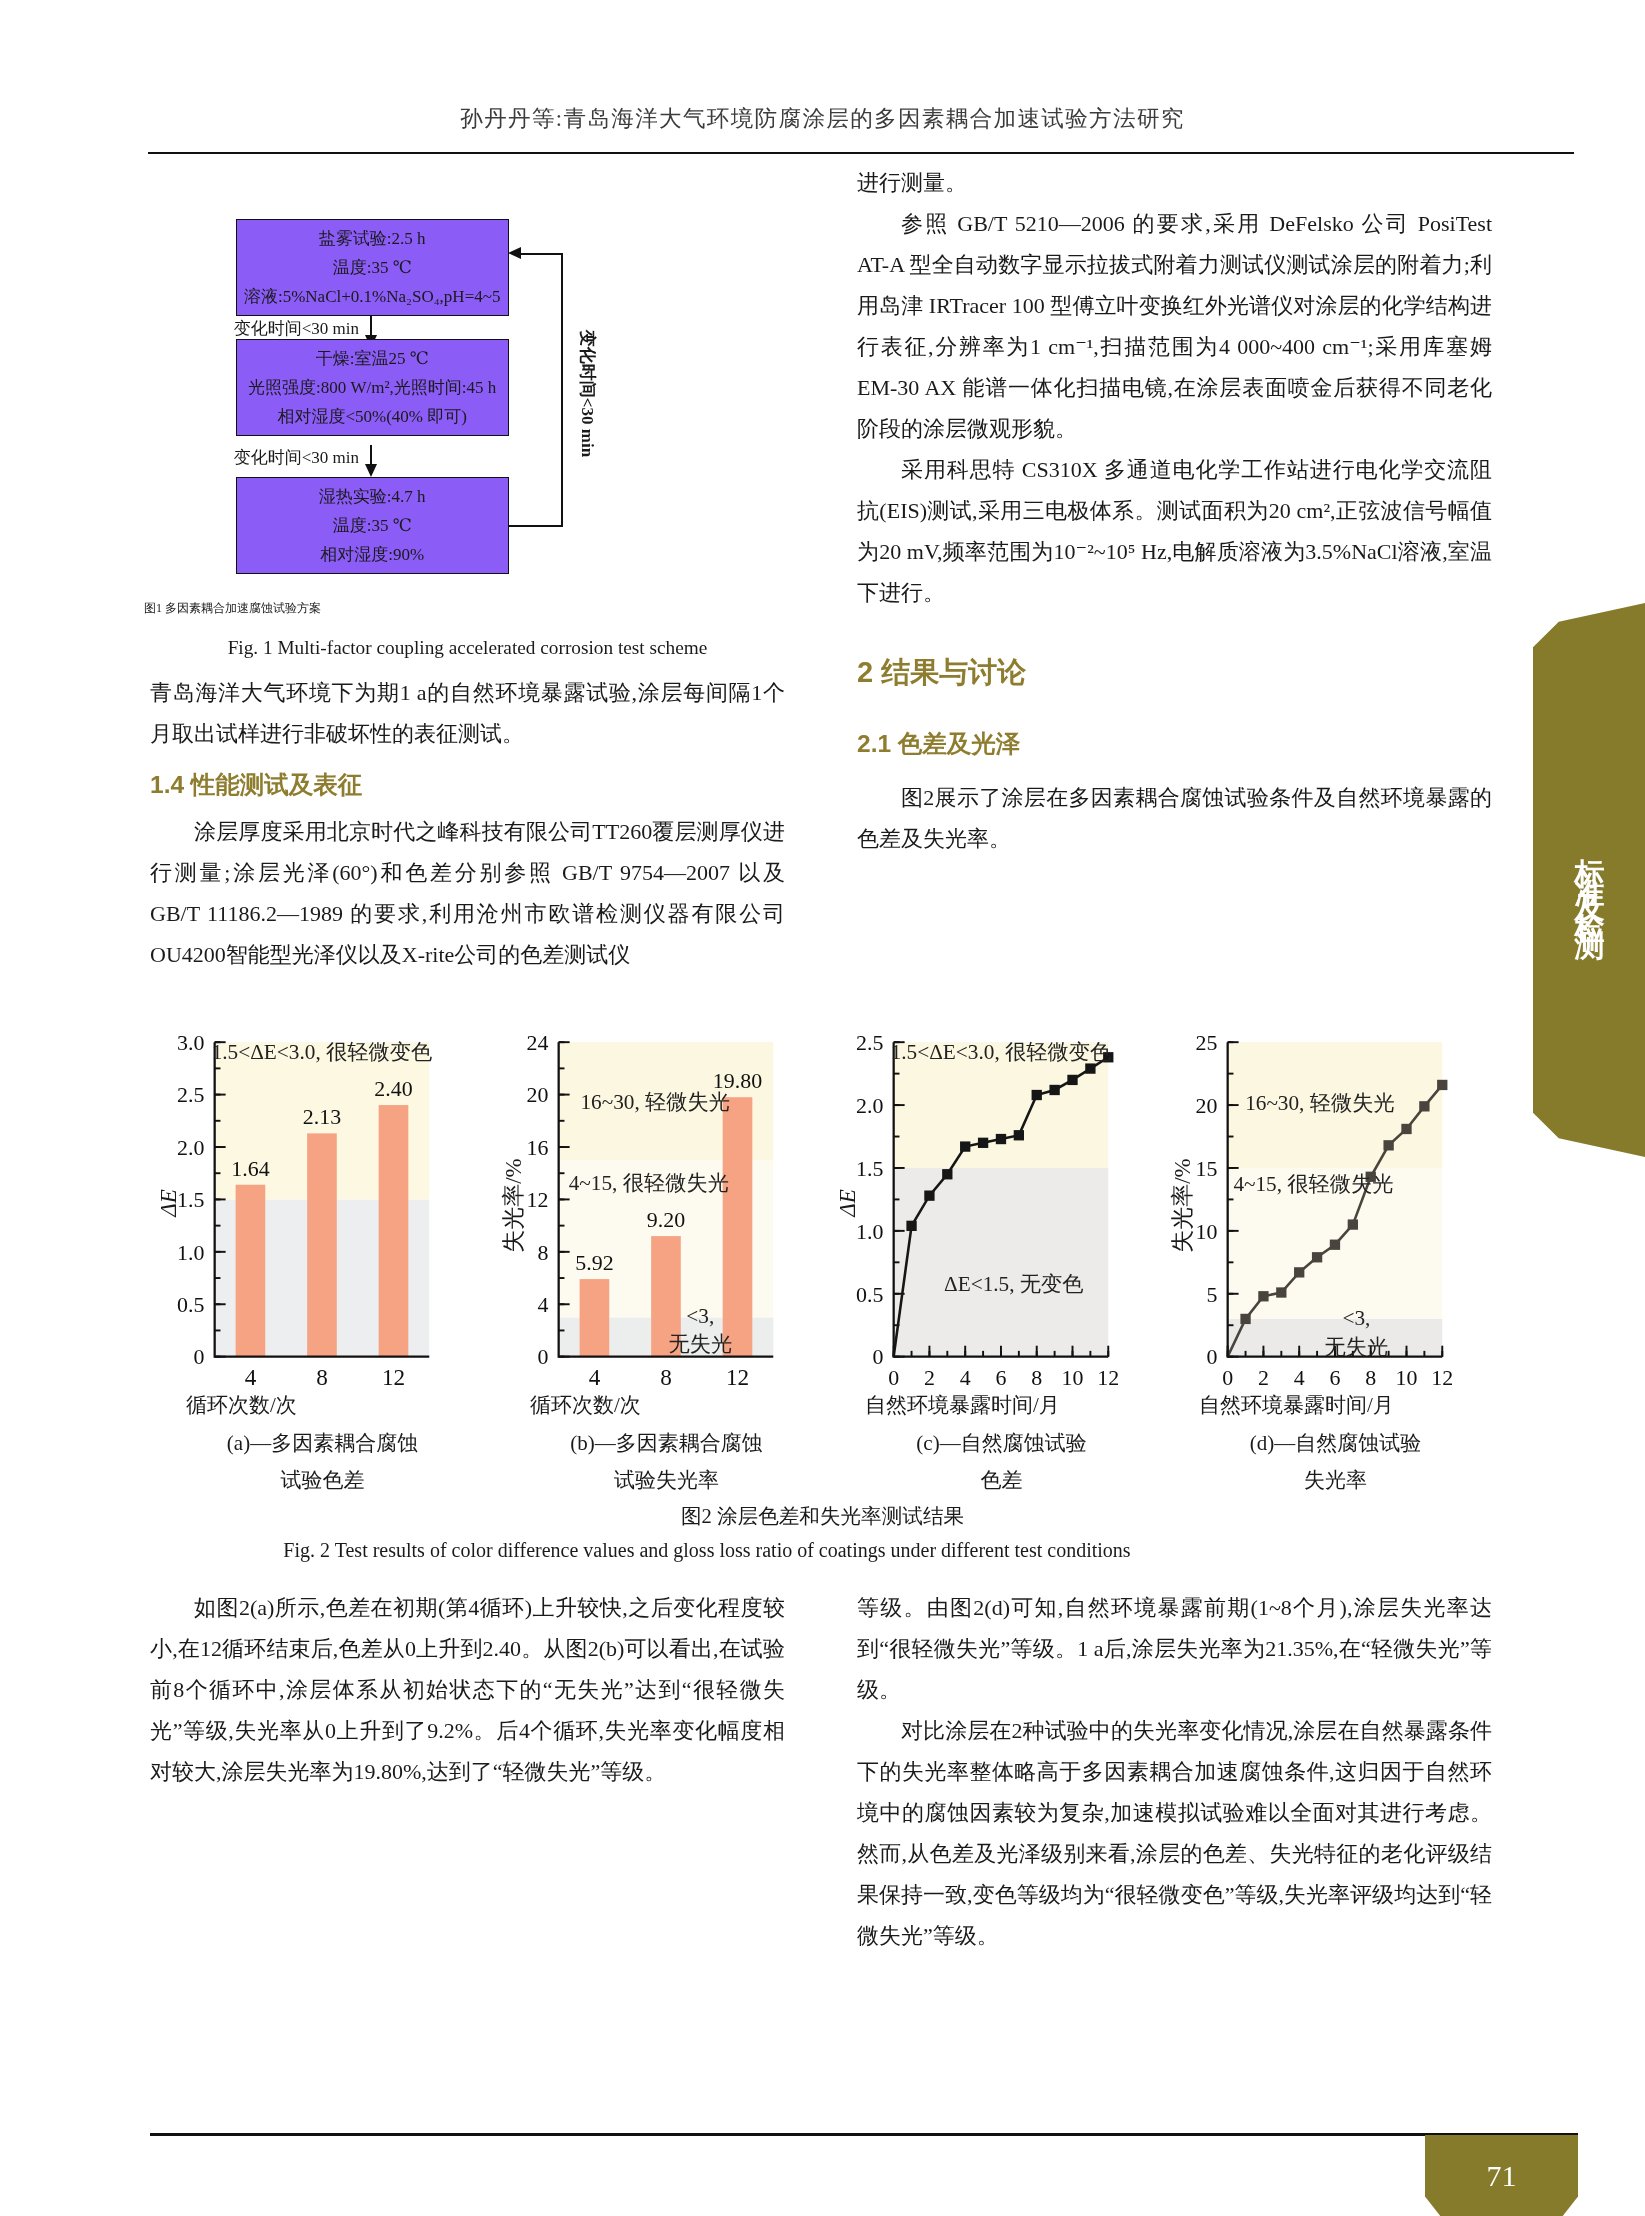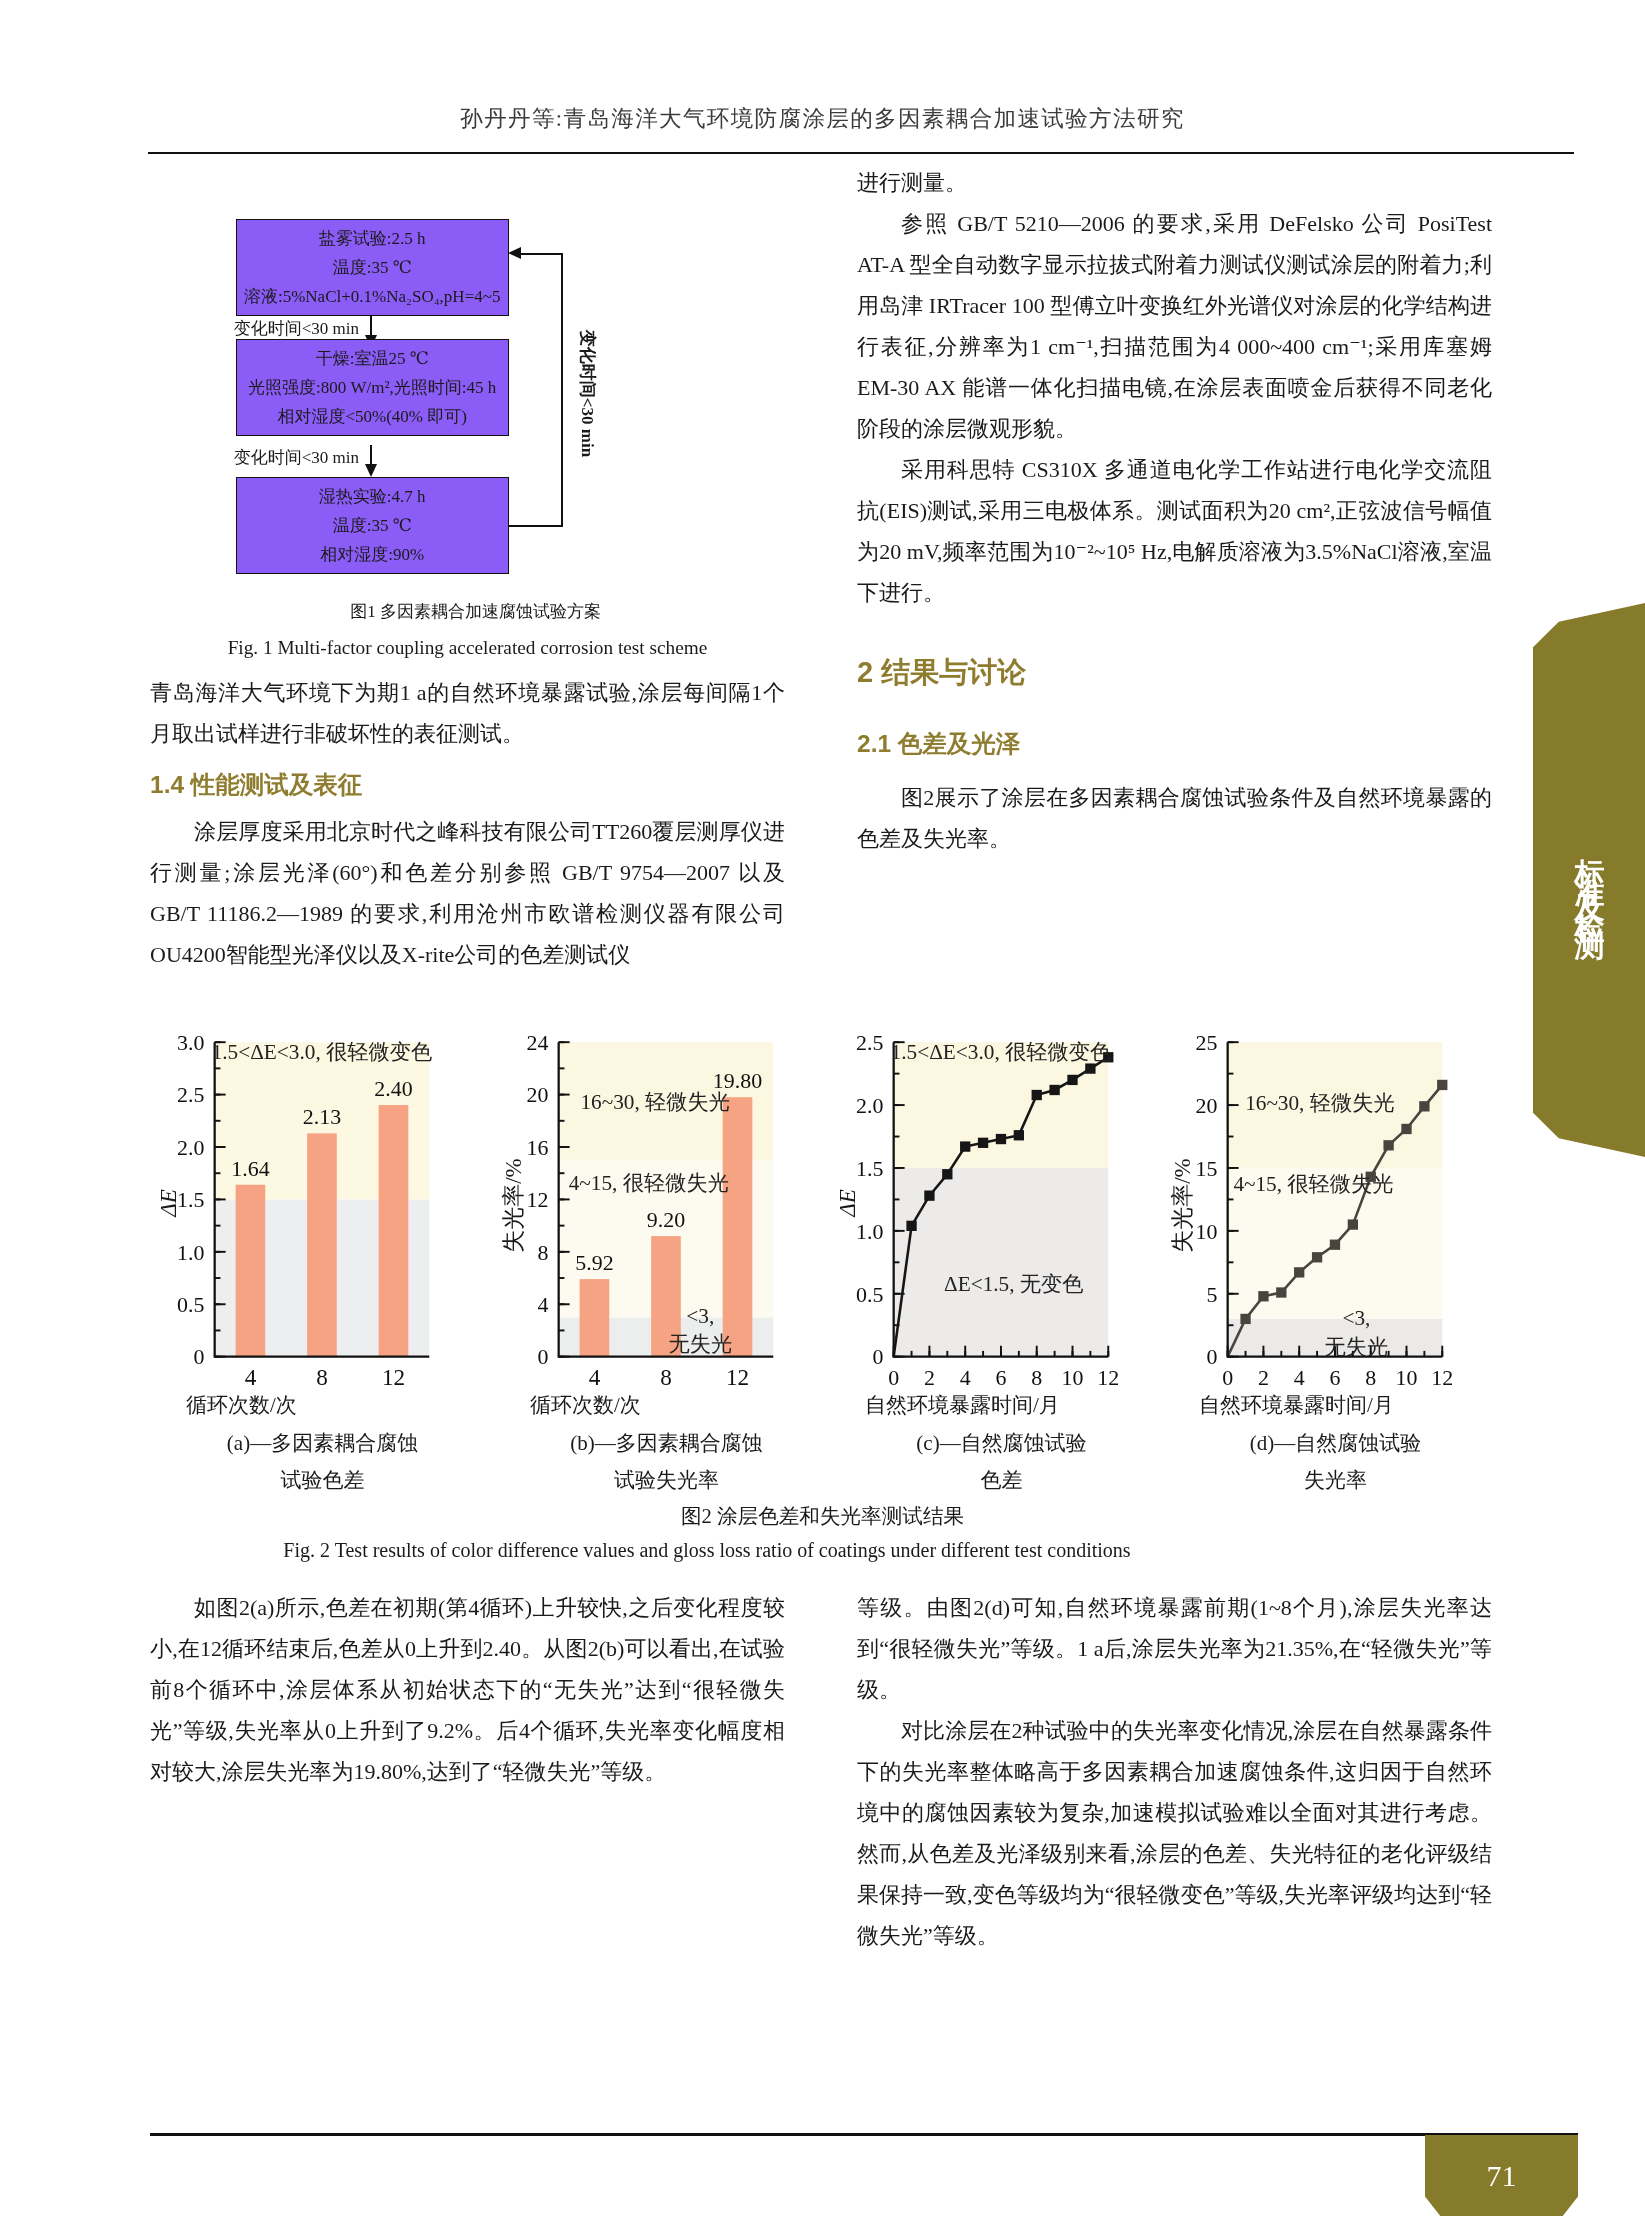--- a/index.html
+++ b/index.html
@@ -18,21 +18,21 @@
   .fc-vline{position:absolute;width:1.9px;background:#111;}
   .fc-hline{position:absolute;height:1.9px;background:#111;}
   .fc-arrow-down{position:absolute;width:0;height:0;border-left:6.4px solid transparent;
         border-right:6.4px solid transparent;border-top:13px solid #111;}
   .fc-arrow-left{position:absolute;width:0;height:0;border-top:6.4px solid transparent;
         border-bottom:6.4px solid transparent;border-right:13px solid #111;}
   .fc-gap-label{position:absolute;left:7.7px;white-space:nowrap;}
   .fc-loop-label{position:absolute;left:277px;top:163px;width:168px;text-align:center;
         transform:rotate(90deg);white-space:nowrap;font-weight:bold;}
   
-  .fig1-cap-cn{position:absolute;top:600px;left:158px;width:635px;text-align:center;font-size:17px;}
+  .fig1-cap-cn{position:absolute;top:600px;left:144px;width:635px;text-align:left;font-size:12px;}
   .fig1-cap-en{position:absolute;top:637px;left:150px;width:635px;text-align:center;font-size:19.3px;}
   .fig2-cap-cn{position:absolute;top:1502px;left:0;width:1645px;text-align:center;font-size:20.6px;}
   .fig2-cap-en{position:absolute;top:1539px;left:0;width:1414px;text-align:center;font-size:20px;}
   
   .col{position:absolute;width:635px;}
   .col p{margin:0;font-size:22px;line-height:41px;text-align:justify;}
   .col p.indent{text-indent:2em;}
   .col-tl{left:150px;top:672px;}
   .col-tr{left:857px;top:162px;}
   .col-bl{left:150px;top:1587px;}

